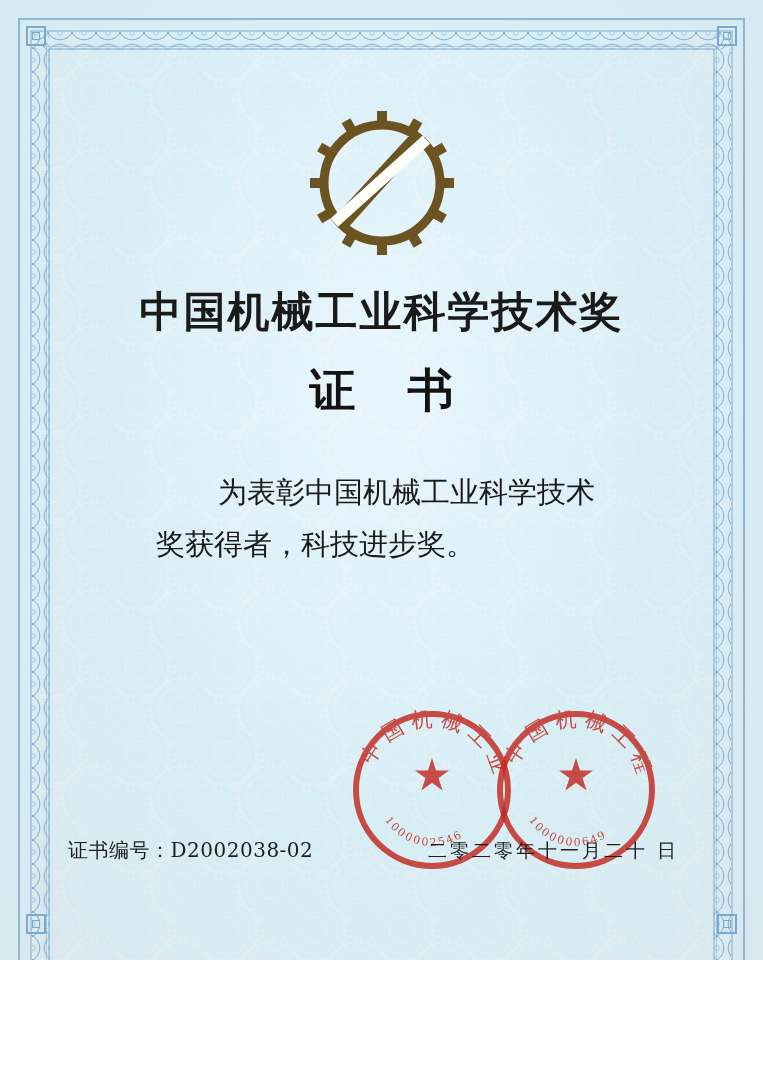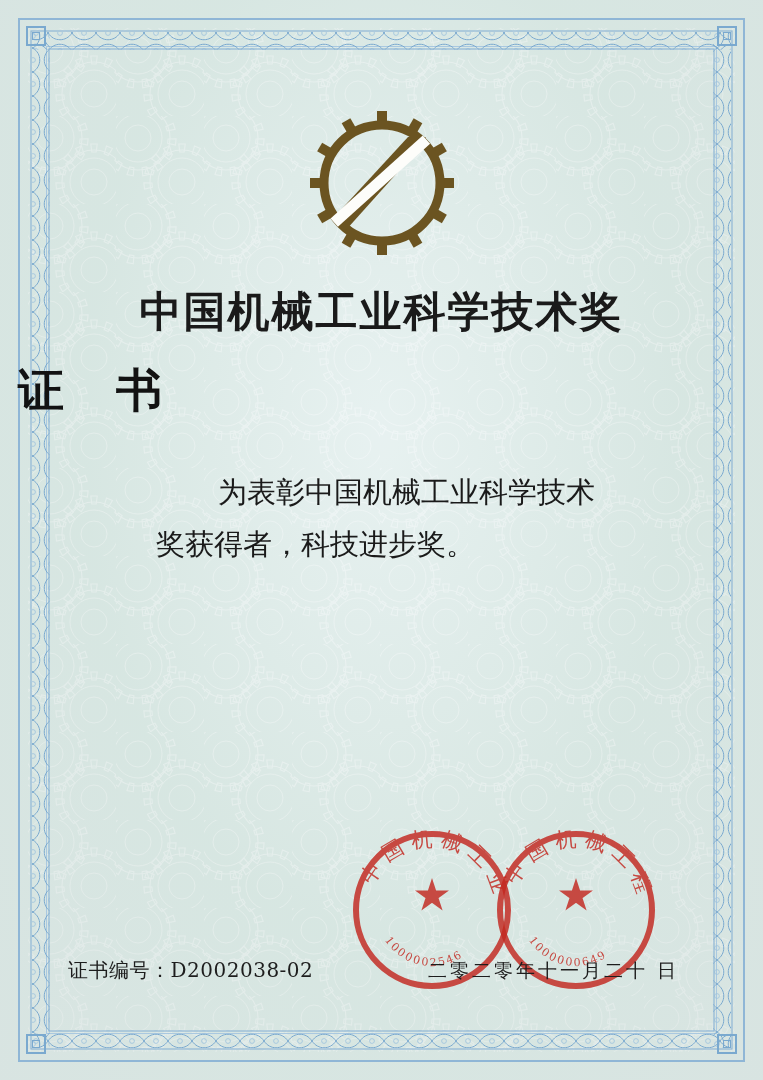--- a/index.html
+++ b/index.html
@@ -10,22 +10,22 @@
   body {
     width: 763px;
     height: 1080px;
     font-family: "Liberation Serif", "DejaVu Serif", serif;
     overflow: hidden;
   }
 
   .certificate {
     position: relative;
     width: 763px;
-    height: 1080px;
-    background: #0f766e;
+    height: 960px;
+    background: #0ea5e9;
     overflow: hidden;
   }
 
   
   .paper-tint {
     position: absolute;
     inset: 0;
     background:
       radial-gradient(ellipse at 50% 40%, rgba(255,255,255,0.9) 0%, rgba(250,250,246,0.85) 55%, rgba(238,240,238,0.9) 100%);
     pointer-events: none;
@@ -111,21 +111,21 @@
     font-weight: bold;
     letter-spacing: 2px;
     color: #1a1a1a;
     font-family: "DejaVu Serif", "Liberation Serif", serif;
   }
   .title-sub {
     position: absolute;
     left: 0;
     right: 0;
     top: 360px;
-    text-align: left;
+    text-align: center;
     font-size: 46px;
     font-weight: bold;
     letter-spacing: 18px;
     text-indent: 18px;
     color: #121212;
     font-family: "DejaVu Serif", "Liberation Serif", serif;
   }
 
   .citation {
     position: absolute;

